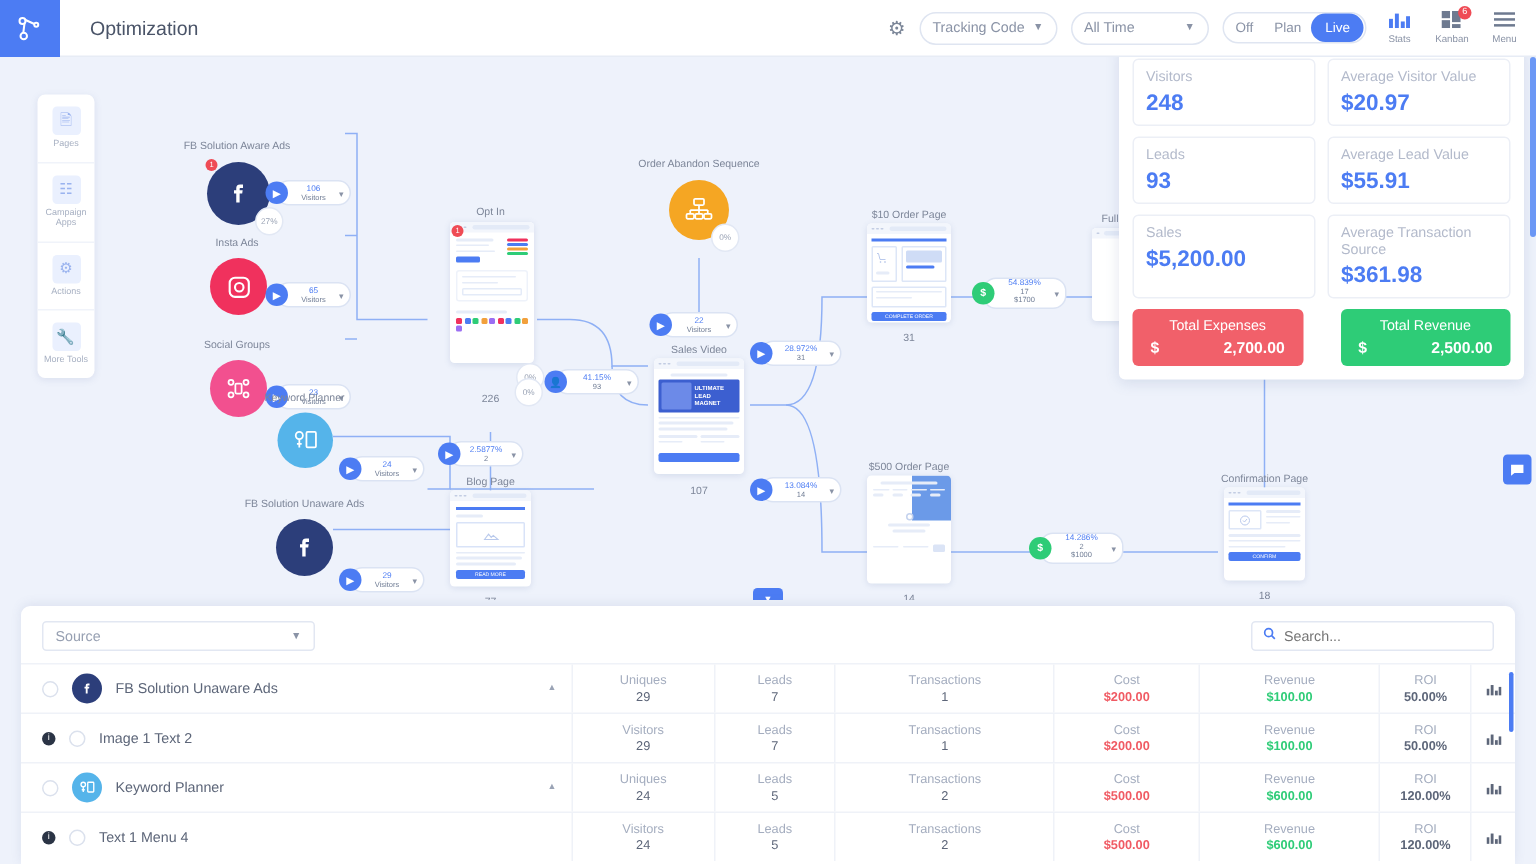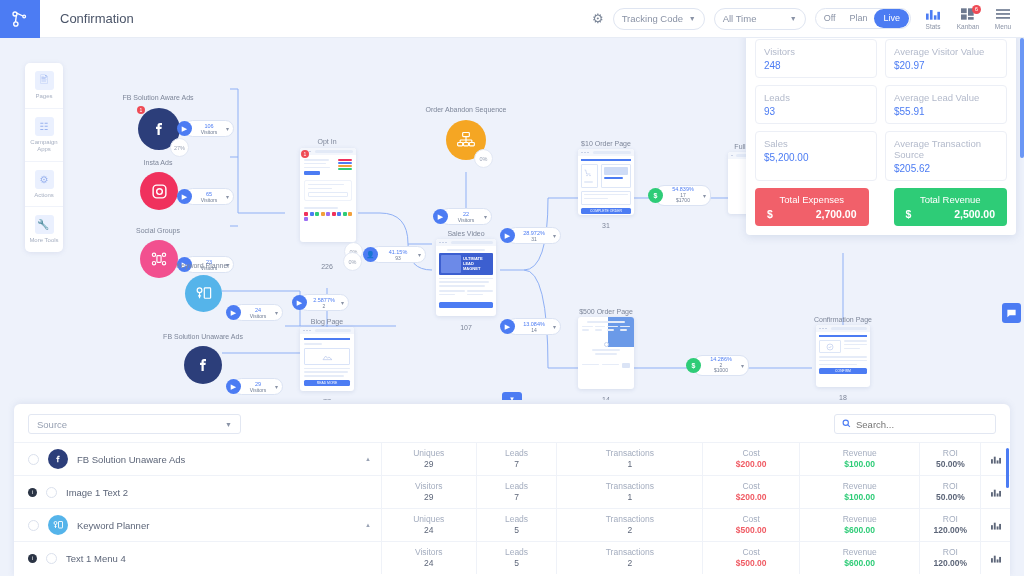--- a/index.html
+++ b/index.html
@@ -143,39 +143,39 @@
   }
   #stats .hint {
     position:absolute; top:-10px; left:50%; transform:translateX(-50%);
     font-size:6px; color:#c6cedd; white-space:nowrap;
   }
   .srow { display:flex; gap:8px; margin-bottom:7px; }
   .scell {
     flex:1; border:1px solid #eceff6; border-radius:4px; padding:6px 8px;
   }
   .scell .k { font-size:9.5px; color:#b3bacb; margin-bottom:3px; }
-  .scell .v { font-size:10px; color:#4c7cf3; font-weight:normal; }
+  .scell .v { font-size:15px; color:#4c7cf3; font-weight:bold; }
   .totrow { display:flex; gap:25px; }
   .tot {
     flex:1; border-radius:4px; padding:6px 8px; color:#fff; text-align:center;
   }
   .tot.exp { background:#f1606a; }
   .tot.rev { background:#2ecc77; }
   .tot .k { font-size:9.5px; margin-bottom:3px; }
   .tot .v { font-size:10.5px; font-weight:bold; display:flex; justify-content:space-between; padding:0 4px;}
 
   
   #table-panel {
     position:absolute; left:14px; top:404px; width:996px; height:172px;
     background:#fff; border-radius:6px 6px 0 0;
     box-shadow:0 -1px 7px rgba(90,110,160,.12); overflow:hidden; z-index:25;
   }
   #tbl-top { display:flex; align-items:center; padding:10px 14px 8px; }
   #source-sel {
-    width:213px; height:20px; border:1px solid #e2e7f2; border-radius:3px;
+    width:182px; height:20px; border:1px solid #e2e7f2; border-radius:3px;
     display:flex; align-items:center; justify-content:space-between;
     padding:0 8px; font-size:9.5px; color:#97a0b2; cursor:pointer;
   }
   #search-box {
     margin-left:auto; width:162px; height:20px; border:1px solid #e2e7f2;
     border-radius:3px; display:flex; align-items:center; padding:0 7px; gap:5px;
   }
   #search-box input {
     border:none; outline:none; font-size:9.5px; color:#97a0b2; width:100%;
     font-family:"Liberation Sans", sans-serif; background:transparent;
@@ -222,21 +222,21 @@
 <div id="header">
   <div id="logo-box">
     <svg width="20" height="20" viewBox="0 0 24 24" fill="none" stroke="#fff" stroke-width="1.6">
       <circle cx="6" cy="6" r="2.4"></circle>
         <circle cx="17" cy="9" r="1.6"></circle>
         <circle cx="7" cy="18" r="2.6"></circle>
       <line x1="7.6" y1="8" x2="6.6" y2="15.6"></line>
         <line x1="8" y1="5" x2="15.5" y2="8.4"></line>
     </svg>
   </div>
-  <div id="app-title">Confirmation</div>
+  <div id="app-title">Optimization</div>
   <div id="header-right">
     <div class="gear">⚙</div>
     <div class="pill-select">
       <span>Tracking Code</span>
       <span class="caret">▼</span>
     </div>
     <div class="pill-select">
       <span>All Time</span>
       <span class="caret">▼</span>
     </div>
@@ -745,21 +745,21 @@
       <div class="v">$55.91</div>
     </div>
   </div>
   <div class="srow">
     <div class="scell">
       <div class="k">Sales</div>
       <div class="v">$5,200.00</div>
     </div>
     <div class="scell">
       <div class="k">Average Transaction Source</div>
-      <div class="v">$205.62</div>
+      <div class="v">$361.98</div>
     </div>
   </div>
   <div class="totrow">
     <div class="tot exp">
       <div class="k">Total Expenses</div>
       <div class="v">
         <span>$</span>
         <span>2,700.00</span>
       </div>
     </div>

